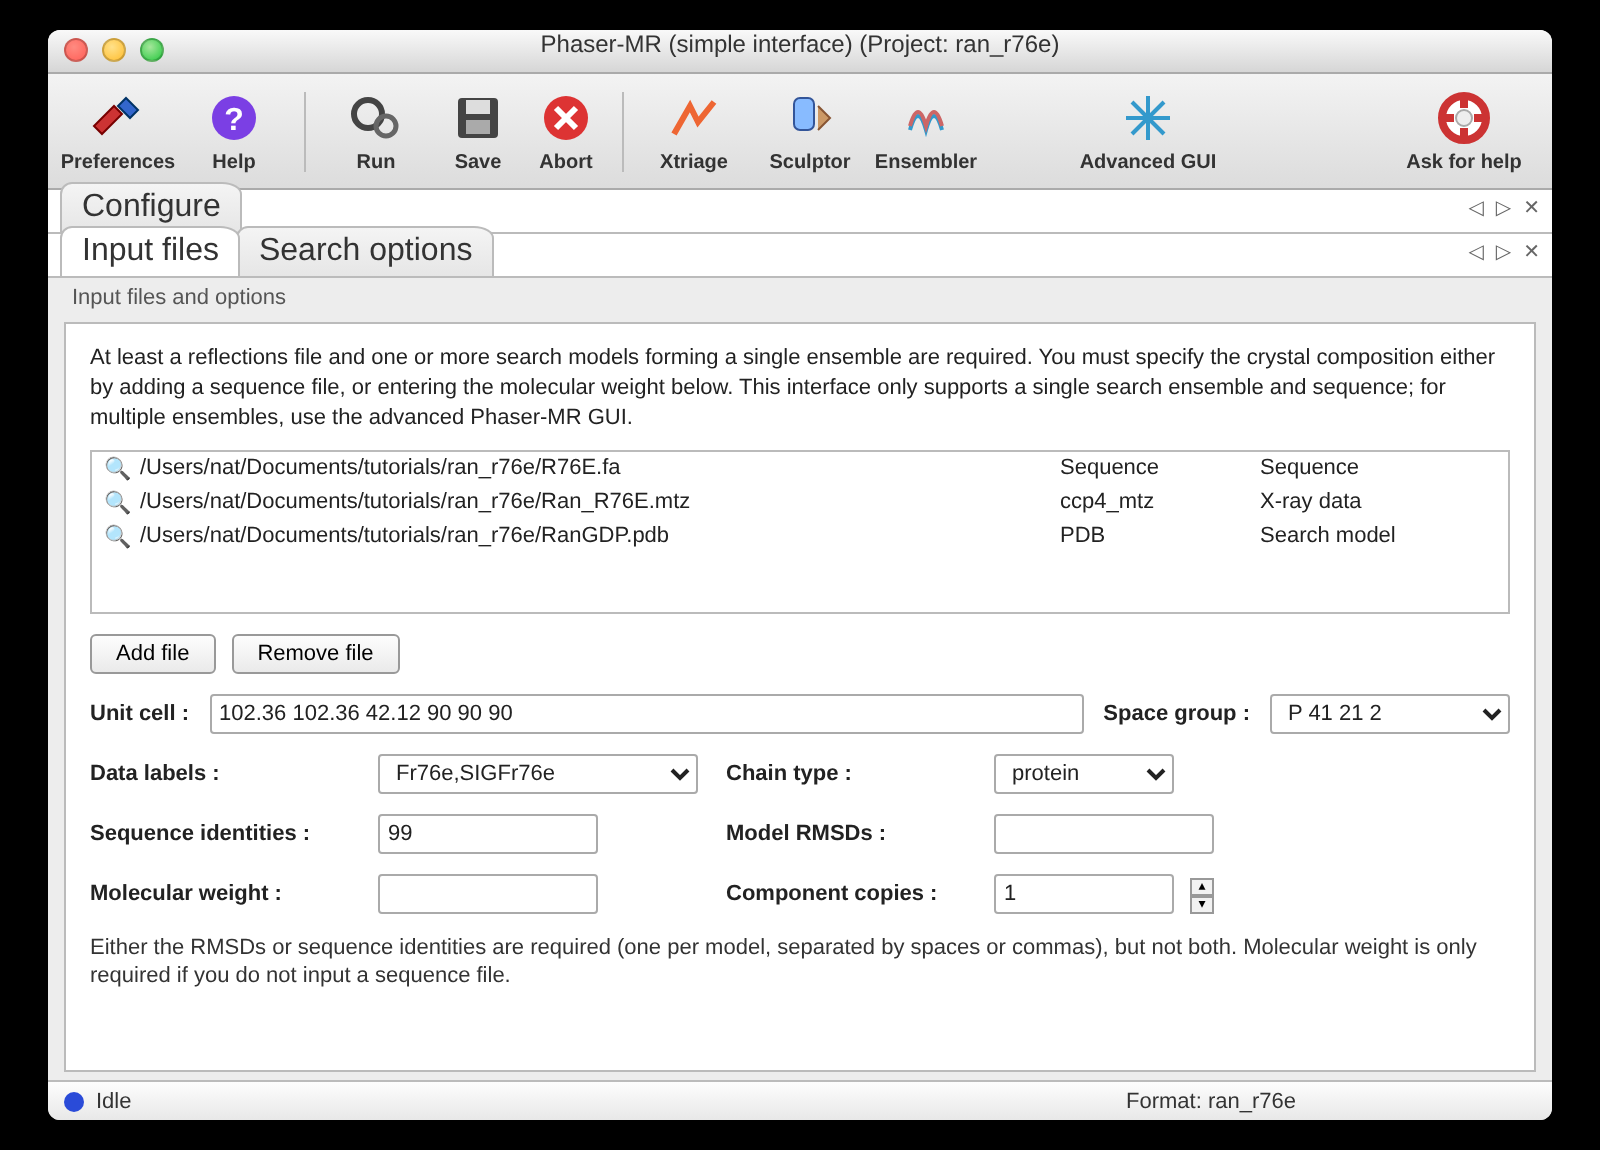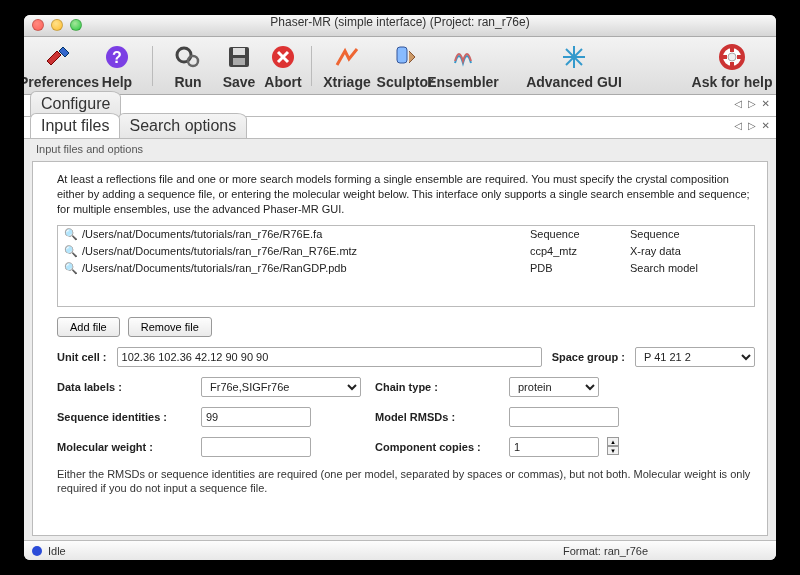--- a/index.html
+++ b/index.html
@@ -35,21 +35,21 @@
   
   .toolbar {
     height: 58px;
     background: linear-gradient(#f3f3f3, #dcdcdc);
     border-bottom: 1px solid #aaa;
     display: flex; align-items: center;
     padding: 0 6px;
   }
   .tbitem { display: flex; flex-direction: column; align-items: center; width: 58px; cursor: default; }
   .tbitem .ico { width: 30px; height: 30px; display: flex; align-items: center; justify-content: center; }
-  .tbitem .lbl { font-size: 14px; color: #333; margin-top: 2px; white-space: nowrap; }
+  .tbitem .lbl { font-size: 10px; color: #333; margin-top: 2px; white-space: nowrap; }
   .tbsep { width: 1px; height: 40px; background: #bbb; margin: 0 6px; }
   .tbspacer { flex: 1; }
   .tbitem.wide { width: 76px; margin-left: 44px; }
 
   
   .tabbar {
     height: 22px; background: #fff; border-bottom: 1px solid #bbb;
     display: flex; align-items: flex-end; position: relative; padding-left: 6px;
   }
   .tab {
@@ -65,21 +65,21 @@
   }
   .tab.active { background: #fff; z-index: 2; }
   .tabctrls { position: absolute; right: 6px; top: 3px; font-size: 10px; color: #666; display: flex; gap: 6px; }
   .tabctrls span { cursor: default; }
 
   
   .panel {
     margin: 6px 8px 4px 8px;
     background: #fff;
     border: 1px solid #bbb;
-    padding: 10px 12px 8px 24px;
+    padding: 10px 12px 8px 12px;
     flex: 1;
     display: flex; flex-direction: column;
   }
   .section-title { font-size: 11px; color: #555; margin: -4px 0 6px 0; }
 
   .desc { font-size: 11px; color: #222; line-height: 1.35; margin-bottom: 8px; }
 
   
   .ftable { border: 1px solid #bbb; }
   .fhead { display: flex; background: linear-gradient(#fdfdfd,#ececec); border-bottom: 1px solid #ccc; }
@@ -110,21 +110,21 @@
 
   input.tx, select.sel {
     font-size: 11px; padding: 2px 4px;
     border: 1px solid #aaa; border-radius: 2px;
     background: #fff; color: #222;
     height: 20px;
   }
   .row2 { display: grid; grid-template-columns: 130px 160px 120px 160px; column-gap: 14px; row-gap: 10px; align-items: center; margin-top: 10px;}
   .stepper { display: inline-flex; flex-direction: column; margin-left: 4px; vertical-align: middle; }
   .stepper span { width: 12px; height: 9px; border: 1px solid #999; font-size: 7px; line-height: 7px; text-align: center; background: #f2f2f2; cursor: default; }
-  .inline { display: flex; align-items: flex-start; gap: 4px; }
+  .inline { display: flex; align-items: flex-end; gap: 4px; }
 
   .note { font-size: 11px; color: #333; line-height: 1.35; margin-top: 10px; }
 
   
   .statusbar {
     height: 20px; background: linear-gradient(#fdfdfd,#e8e8e8);
     border-top: 1px solid #bbb;
     display: flex; align-items: center; font-size: 11px; color: #333;
     padding: 0 8px;
   }

